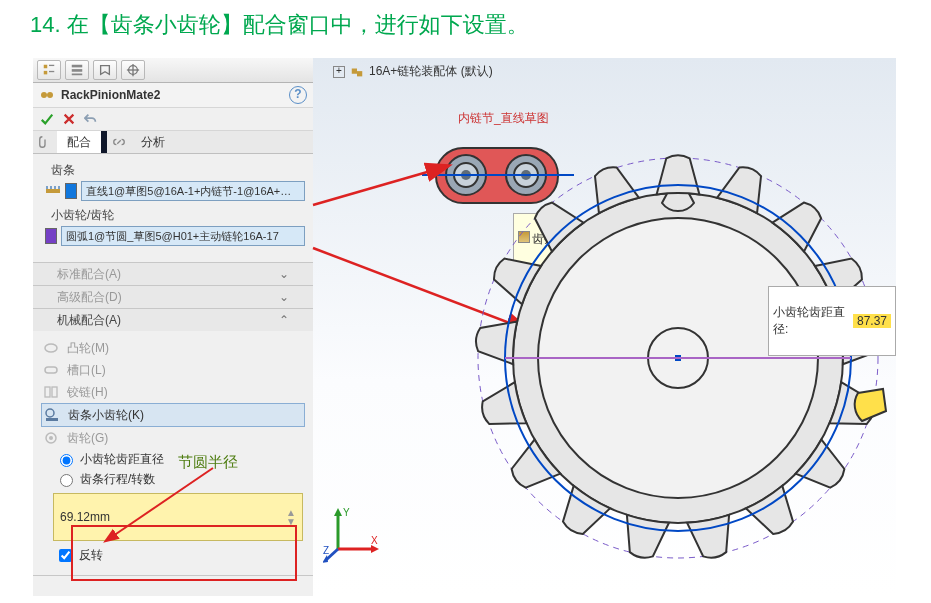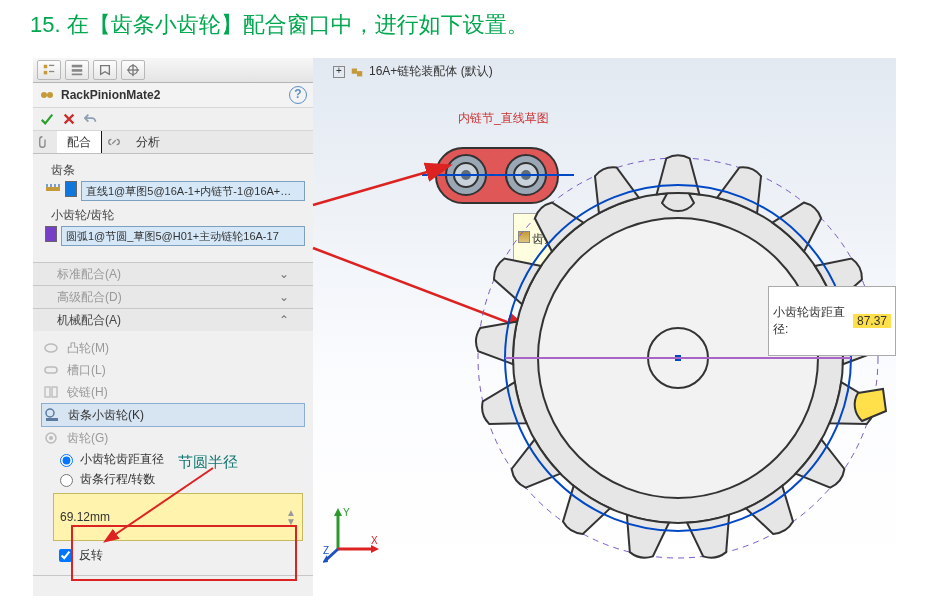--- a/index.html
+++ b/index.html
@@ -12,49 +12,49 @@
 .panel-tab svg{width:14px;height:14px}
 .feature-row{height:24px;display:flex;align-items:center;gap:6px;padding:0 6px;border-bottom:1px solid #d6d6d6;background:#f3f3f3}
 .feature-row .name{flex:1;font-weight:700;color:#333}
 .help{width:16px;height:16px;border-radius:50%;border:1px solid #5b8fc7;color:#5b8fc7;font-weight:700;text-align:center;line-height:14px;font-size:12px}
 .confirm-row{height:22px;display:flex;align-items:center;gap:6px;padding:0 6px;border-bottom:1px solid #d6d6d6}
 .ic{width:16px;height:16px;display:inline-flex;align-items:center;justify-content:center}
 .ic-green{color:#2aa12a}
 .ic-red{color:#cc2d2d}
 .sub-tabs{height:22px;background:#e9e9e9;border-bottom:1px solid #bfbfbf;display:flex;align-items:center;font-size:12px}
 .sub-tab{padding:0 10px;height:22px;line-height:22px}
-.sub-tab.active{background:#fff;border-right:1px solid #0f172a}
+.sub-tab.active{background:#fff;border-right:6px solid #0f172a}
 .group{border-bottom:1px solid #c7c7c7}
 .group-head{height:22px;display:flex;align-items:center;justify-content:space-between;padding:0 24px;background:#e8e8e8;color:#444}
 .chev{color:#777}
 .group-body{padding:6px 8px 10px 8px;background:#f0f0f0}
 .sel-label{color:#444;margin:2px 0 2px 10px}
-.sel-box{display:flex;gap:4px;margin:2px 0 6px 4px}
+.sel-box{display:flex;align-items:center;gap:4px;margin:2px 0 6px 4px}
 .sel-box .line{flex:1;height:18px;border:1px solid #7d9fc0;background:#d6e8f7;padding:0 4px;line-height:18px;font-size:11px;overflow:hidden;text-overflow:ellipsis;white-space:nowrap}
 .sw-blue{width:10px;height:14px;background:#1177dd;border:1px solid #666}
 .sw-purple{width:10px;height:14px;background:#7540c5;border:1px solid #666}
 .dim{color:#999}
 .mech-list .row{display:flex;align-items:center;gap:8px;height:22px;padding:0 2px}
 .mech-list .row.active{background:#d7e5f2;border:1px solid #8aaed4}
 .radio-row{display:flex;align-items:center;gap:4px;height:20px;margin-left:14px}
 .value-box{margin:4px 2px 4px 12px;height:22px;background:#fff3ad;border:1px solid #c7b960;padding:12px 6px;line-height:22px;display:flex;justify-content:space-between;align-items:center}
 .red-callout{position:absolute;border:2px solid #d22;}
-.anno-label{position:absolute;color:#0f766e;font-size:15px}
+.anno-label{position:absolute;color:#4d7c0f;font-size:15px}
 
 .viewport{position:absolute;left:280px;top:0;width:583px;height:538px;background:linear-gradient(#e2e9f1,#fbfcfe 60%,#fff)}
 .tree-node{position:absolute;top:5px;left:20px;display:flex;align-items:center;gap:4px;font-size:12px;color:#333}
 .callout-link{position:absolute;width:120px;color:#c33;font-size:12px}
 .tag{position:absolute;font-size:12px;background:#ffffe0;border:1px solid #aaa;padding:17px 4px}
 .axis{position:absolute;left:10px;bottom:32px}
 svg{display:block}
 </style>
 </head>
 <body>
 
-<div class="page-title">15. 在【齿条小齿轮】配合窗口中，进行如下设置。</div>
+<div class="page-title">14. 在【齿条小齿轮】配合窗口中，进行如下设置。</div>
 
 <div class="screenshot">
 
   <div class="panel">
     <div class="panel-tabs">
       <span class="panel-tab">
           <svg viewBox="0 0 16 16">
             <rect x="2" y="2" width="4" height="4" fill="#c59a3a"></rect>
             <rect x="2" y="9" width="4" height="4" fill="#c59a3a"></rect>
             <rect x="8" y="2" width="6" height="1.5" fill="#888"></rect>

